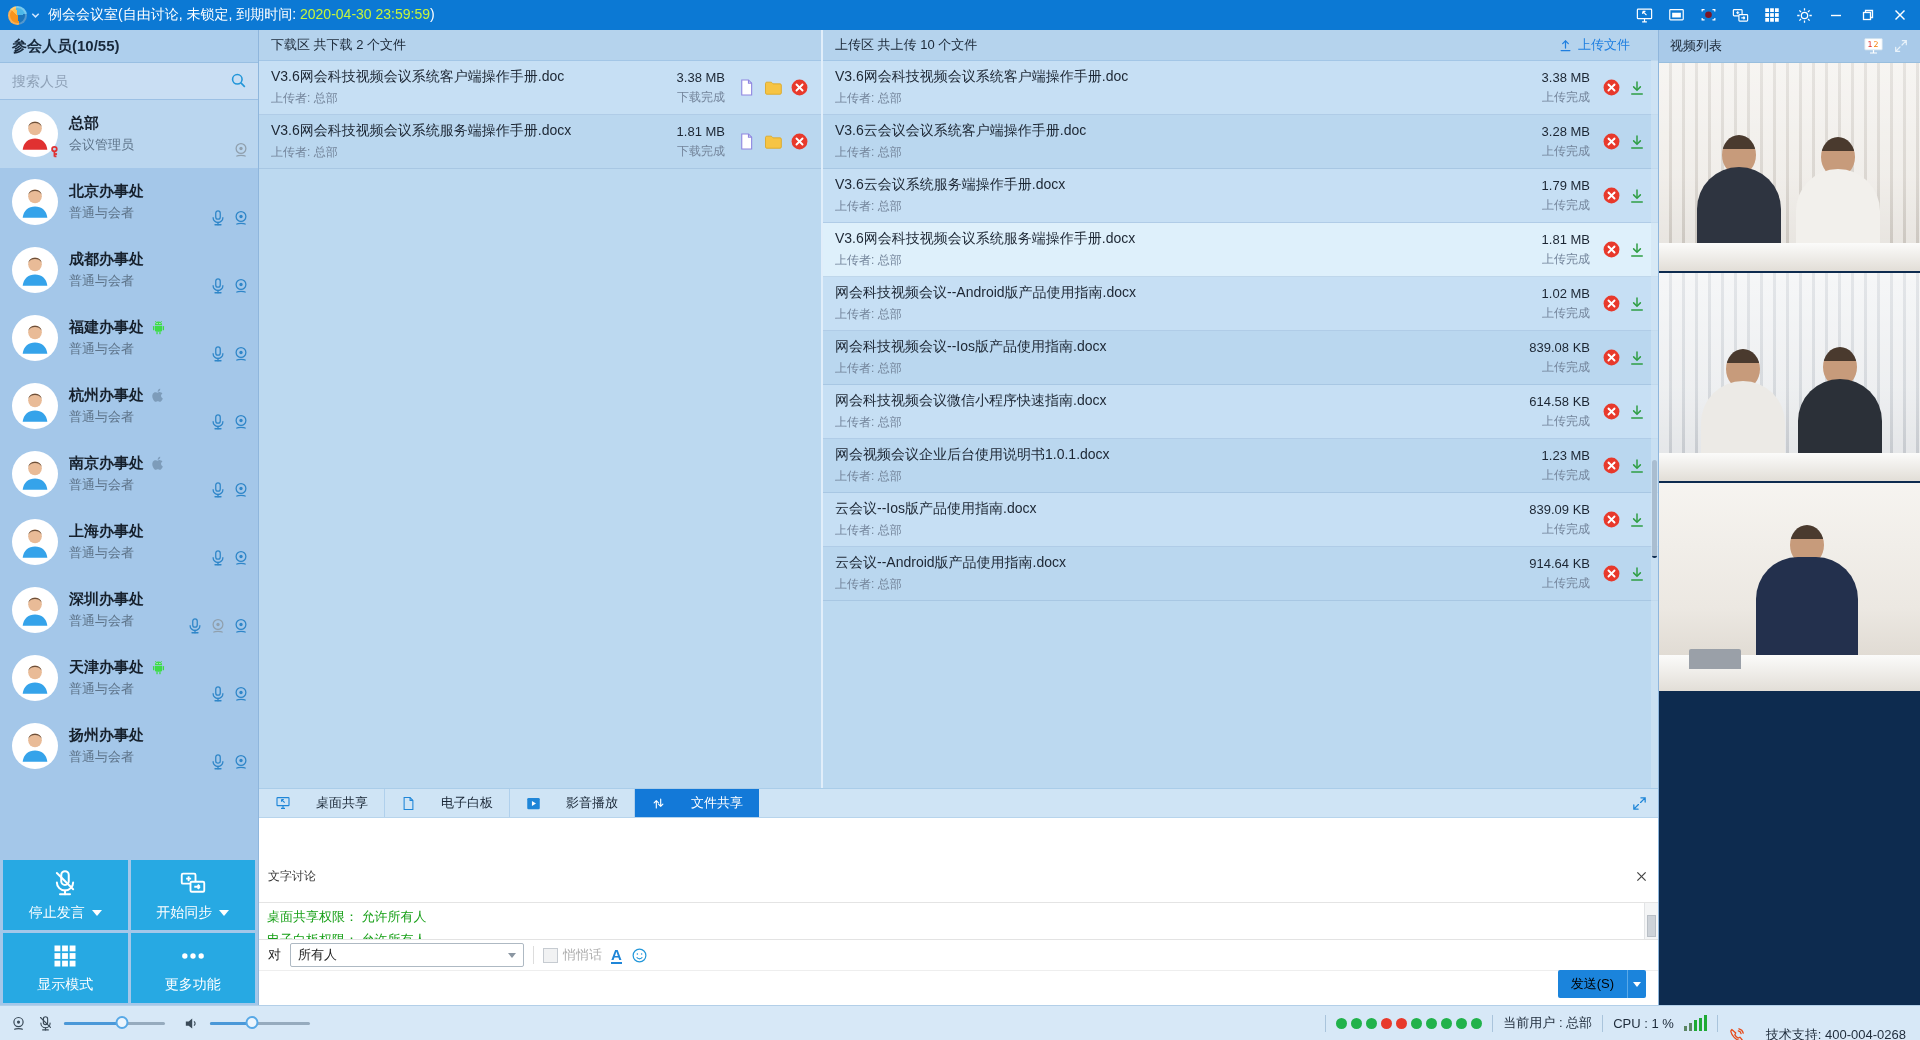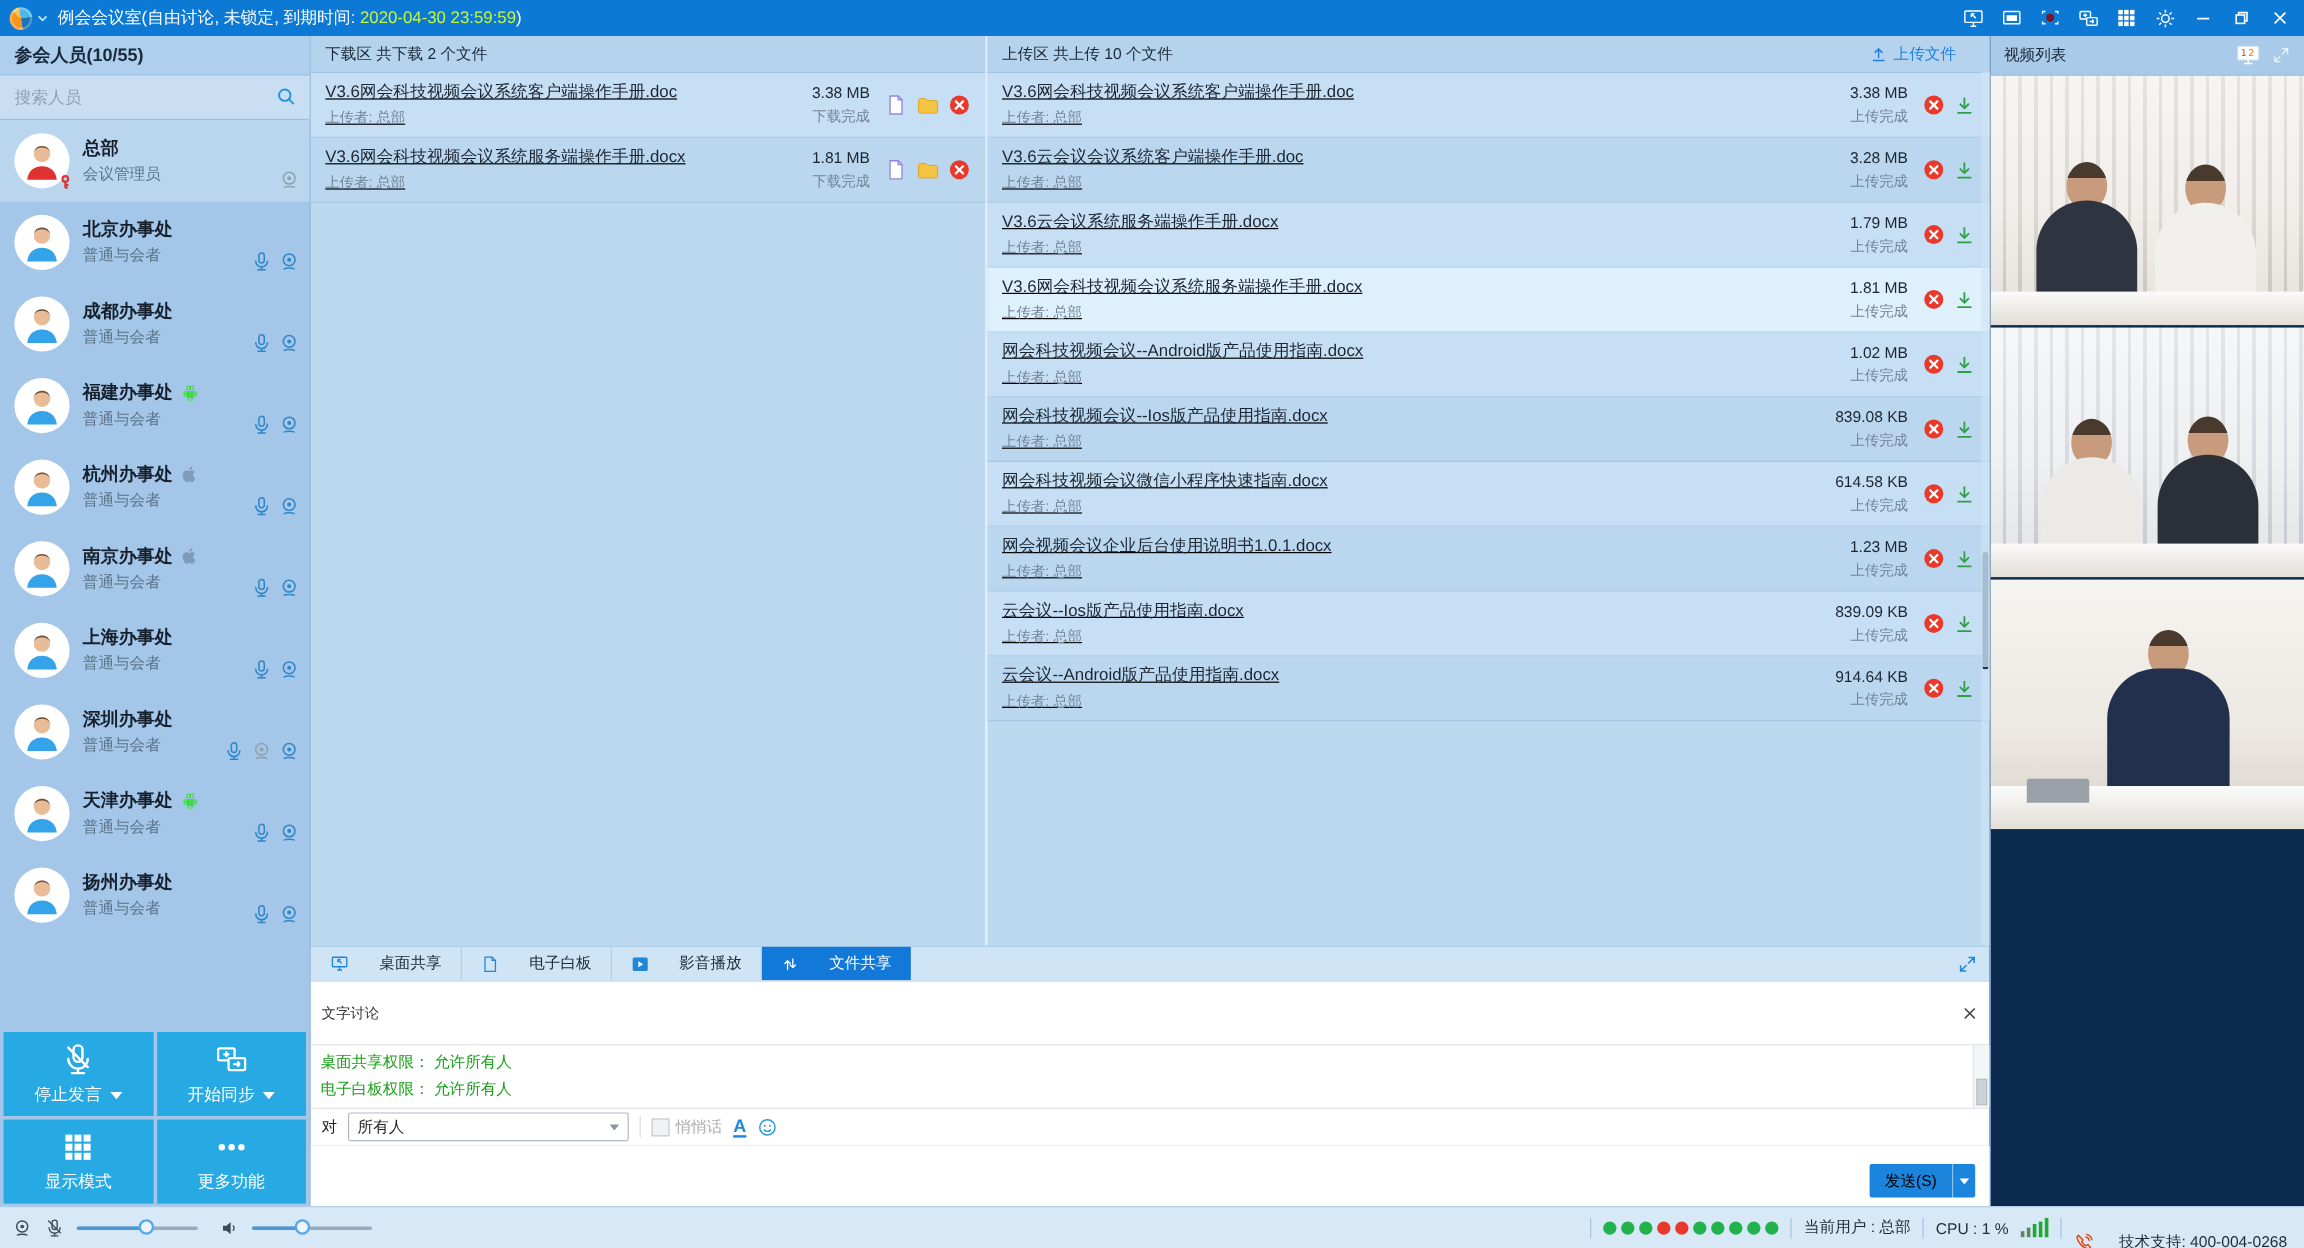--- a/index.html
+++ b/index.html
@@ -56,40 +56,40 @@
   .pane{display:flex;flex-direction:column;min-width:0;}
   .dl-pane{width:562px;flex:0 0 auto;border-right:2px solid #e1eefa;}
   .ul-pane{flex:1;position:relative;}
   .pane-header{height:30px;flex:0 0 auto;display:flex;align-items:center;padding:0 12px;background:#b5d3ed;border-bottom:1px solid #a3c6e6;font-size:13px;color:#1a2736;}
   .upload-link{margin-left:auto;display:flex;align-items:center;gap:5px;color:#1f7fe0;font-size:13px;cursor:pointer;margin-right:16px;}
   .rows{display:flex;flex-direction:column;}
   .file-row{height:53px;flex:0 0 auto;display:flex;align-items:center;padding:0 8px 0 12px;border-bottom:1px solid rgba(135,170,205,.35);}
   .rows > div:nth-of-type(odd){background:#c6dff4;}
   .rows > div:nth-of-type(even){background:#bad7ef;}
   .rows > div.highlight{background:#def0fb;}
-  .f-main{flex:1;min-width:0;text-decoration:underline;}
+  .f-main{flex:1;min-width:0;}
   .f-name{font-size:14px;color:#1c2633;white-space:nowrap;overflow:hidden;text-overflow:ellipsis;}
   .f-up{font-size:12px;color:#73849a;margin-top:4px;}
   .f-meta{width:92px;text-align:right;margin-right:12px;flex:0 0 auto;}
   .f-size{font-size:13px;color:#1c2633;}
   .f-status{font-size:12px;color:#73849a;margin-top:4px;}
   .f-actions{display:flex;align-items:center;gap:7px;flex:0 0 auto;margin-right:4px;}
   .f-actions span{display:flex;cursor:pointer;}
   .ul-scrollbar{position:absolute;right:0;top:30px;bottom:0;width:7px;background:rgba(210,228,244,.6);}
   .ul-scrollbar .thumb{position:absolute;top:55%;height:96px;left:1px;right:1px;background:#a9bdd0;border-radius:3px;}
 
   
   .tabbar{height:28px;flex:0 0 auto;background:#cfe4f5;display:flex;align-items:stretch;border-top:1px solid #aacde9;}
   .tab{display:flex;align-items:center;gap:25px;padding:0 16px;font-size:13px;color:#1a2736;border-right:1px solid #b0d0ec;cursor:pointer;}
   .tab.active{background:#1379d8;color:#fff;border-right:none;}
   .tab-expand{margin-left:auto;display:flex;align-items:center;margin-right:10px;cursor:pointer;}
 
   
   .chat{height:187px;flex:0 0 auto;background:#fff;display:flex;flex-direction:column;border-top:1px solid #b7d4ec;}
-  .chat-header{height:22px;flex:0 0 auto;display:flex;align-items:center;padding:15px 9px;font-size:12px;color:#333;border-bottom:1px solid #e4e4e4;}
+  .chat-header{height:22px;flex:0 0 auto;display:flex;align-items:center;padding:15px 9px;font-size:12px;color:#333;border-bottom:1px solid #e4e4e4;margin-top:32px;}
   .chat-close{margin-left:auto;display:flex;cursor:pointer;padding:2px;}
   .chat-msgs{flex:1;min-height:0;position:relative;padding:2px 18px 0 8px;overflow:hidden;}
   .chat-msg{font-size:13px;color:#18a018;line-height:23px;white-space:nowrap;}
   .chat-scroll{position:absolute;right:0;top:0;bottom:0;width:13px;background:#f4f5f6;border-left:1px solid #e2e4e6;}
   .chat-scroll .thumb{position:absolute;bottom:2px;left:2px;right:2px;height:20px;background:#cdd2d8;border:1px solid #b9bfc6;}
   .chat-toolbar{height:30px;flex:0 0 auto;display:flex;align-items:center;gap:9px;padding:0 9px;border-top:1px solid #e3e3e3;border-bottom:1px solid #eee;}
   .to-label{font-size:13px;color:#222;}
   .select{width:218px;height:22px;border:1px solid #aeb9c3;border-radius:2px;background:#fff;display:flex;align-items:center;padding:0 7px;font-size:13px;color:#222;cursor:pointer;}
   .select .chev{margin-left:auto;width:0;height:0;border-left:4px solid transparent;border-right:4px solid transparent;border-top:5px solid #8a96a2;}
   .vsep{width:1px;height:18px;background:#ddd;}

